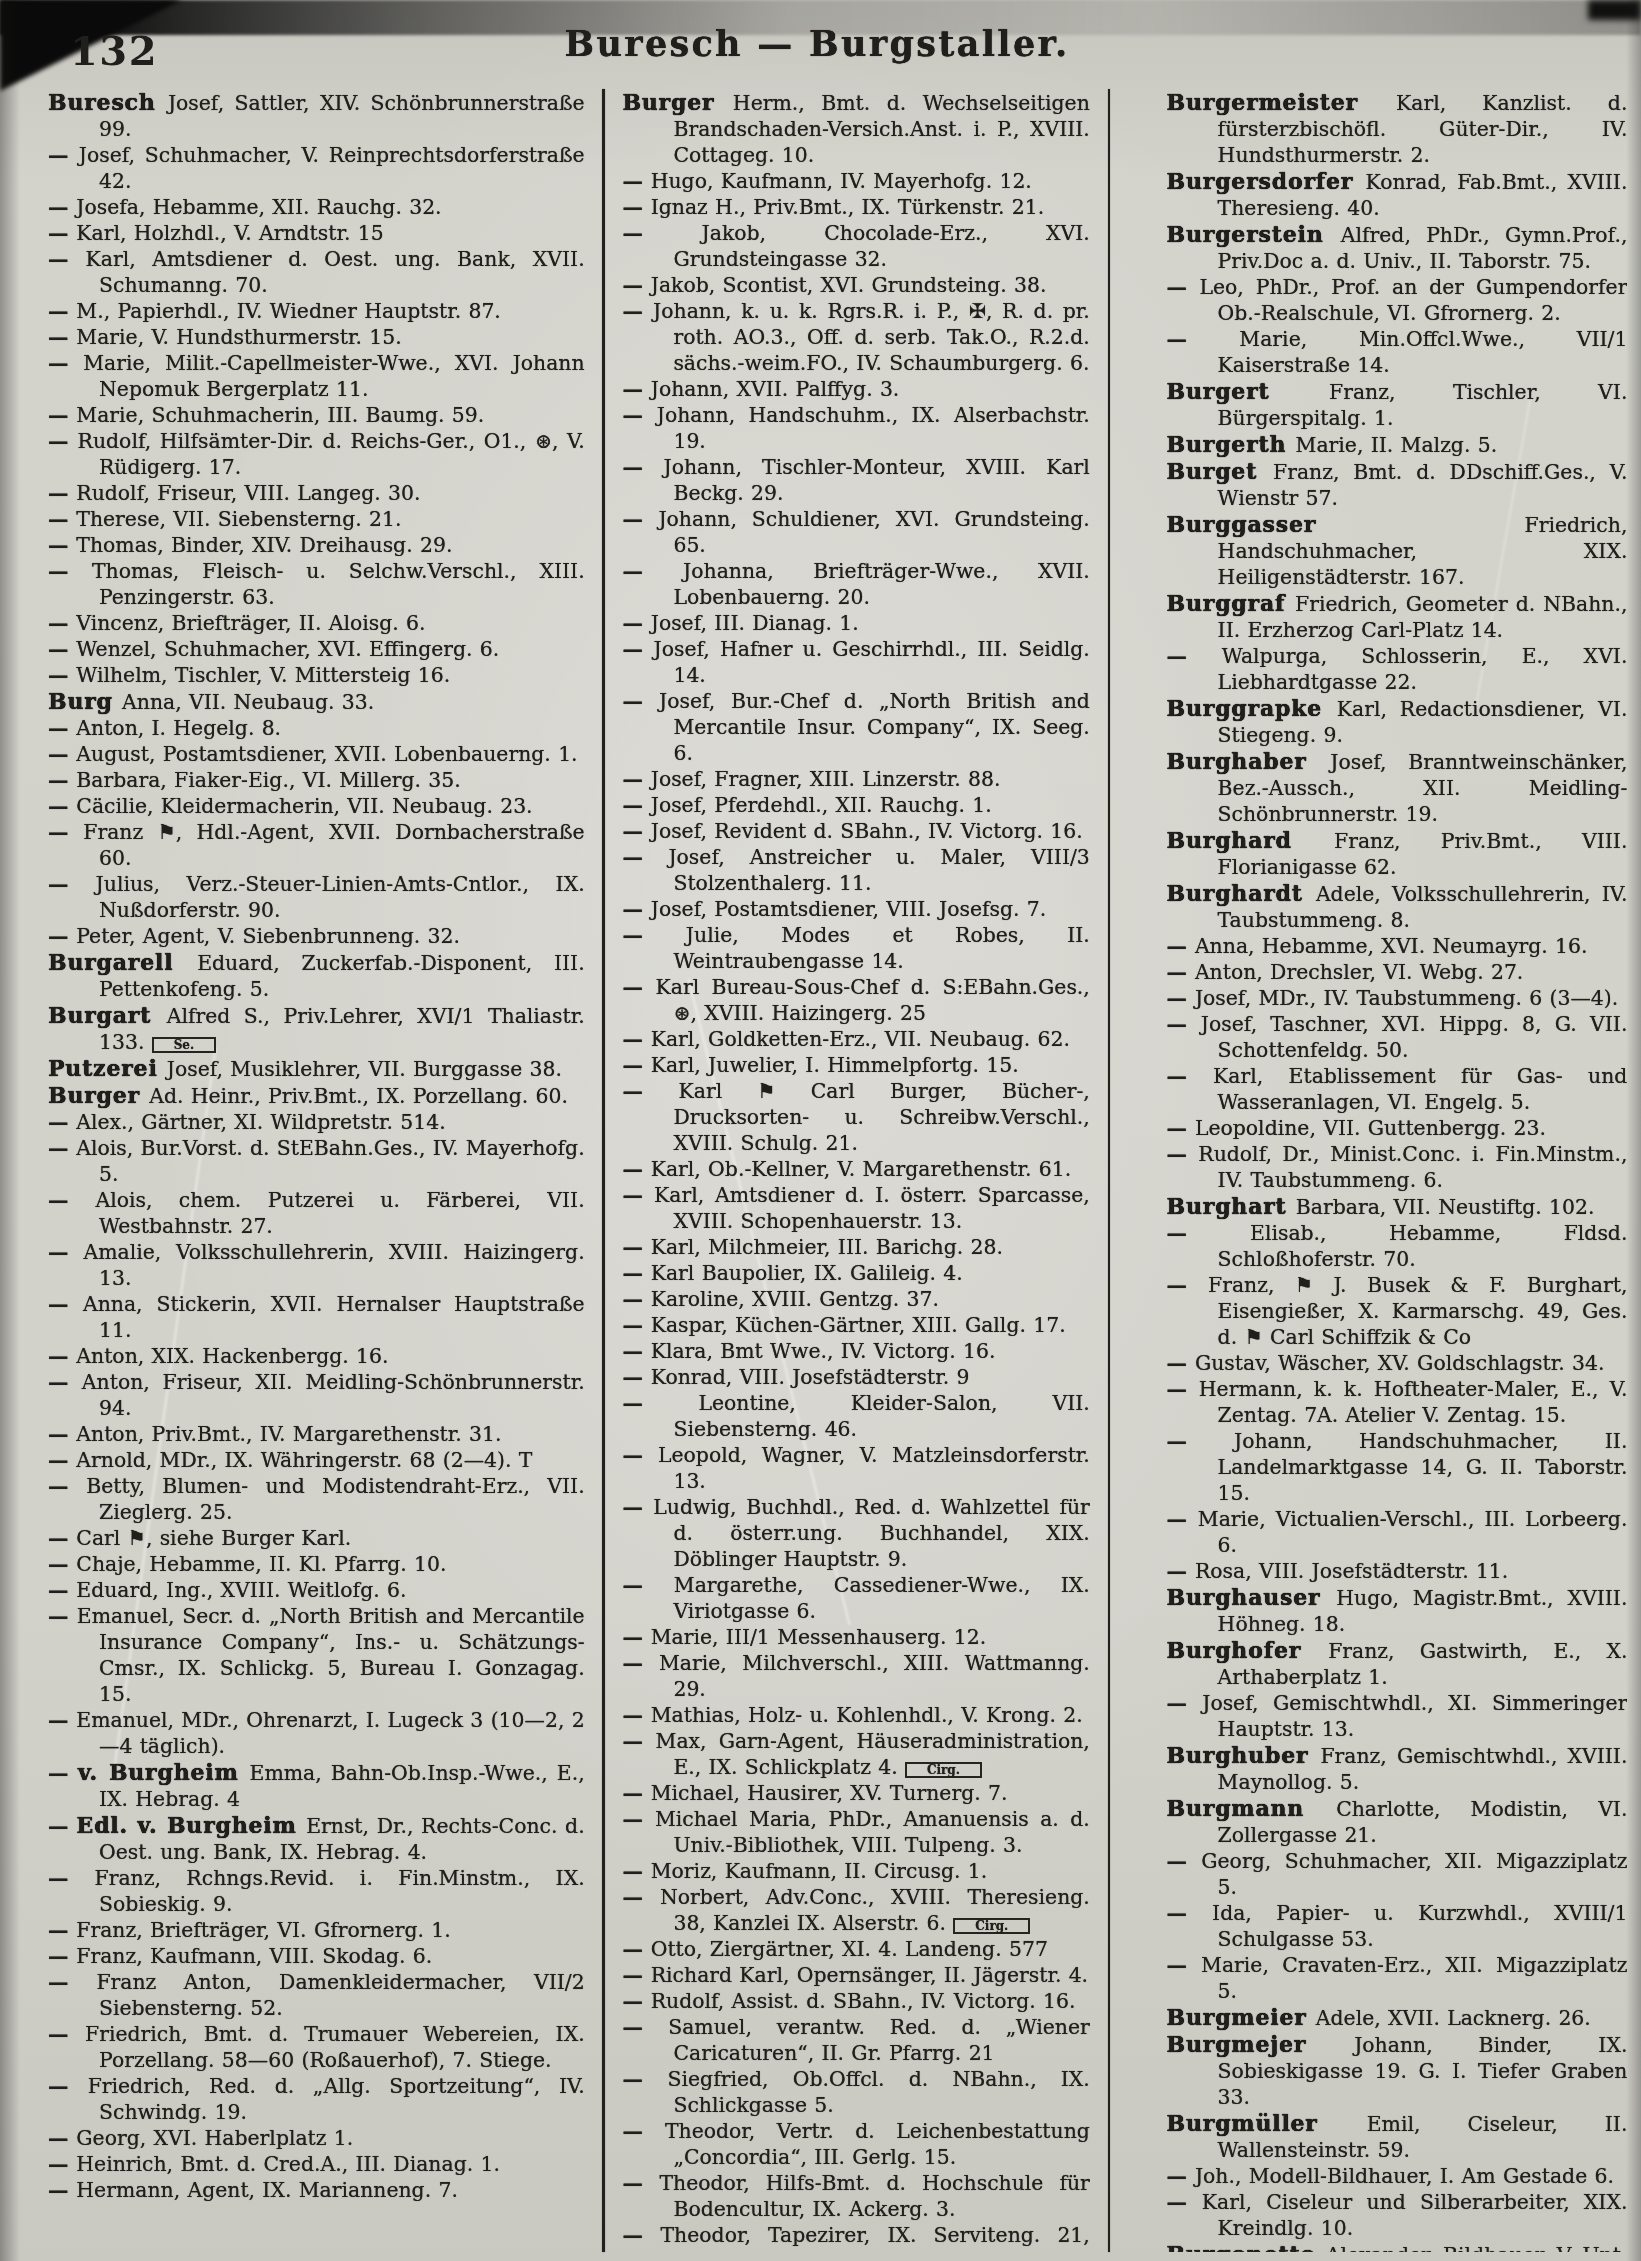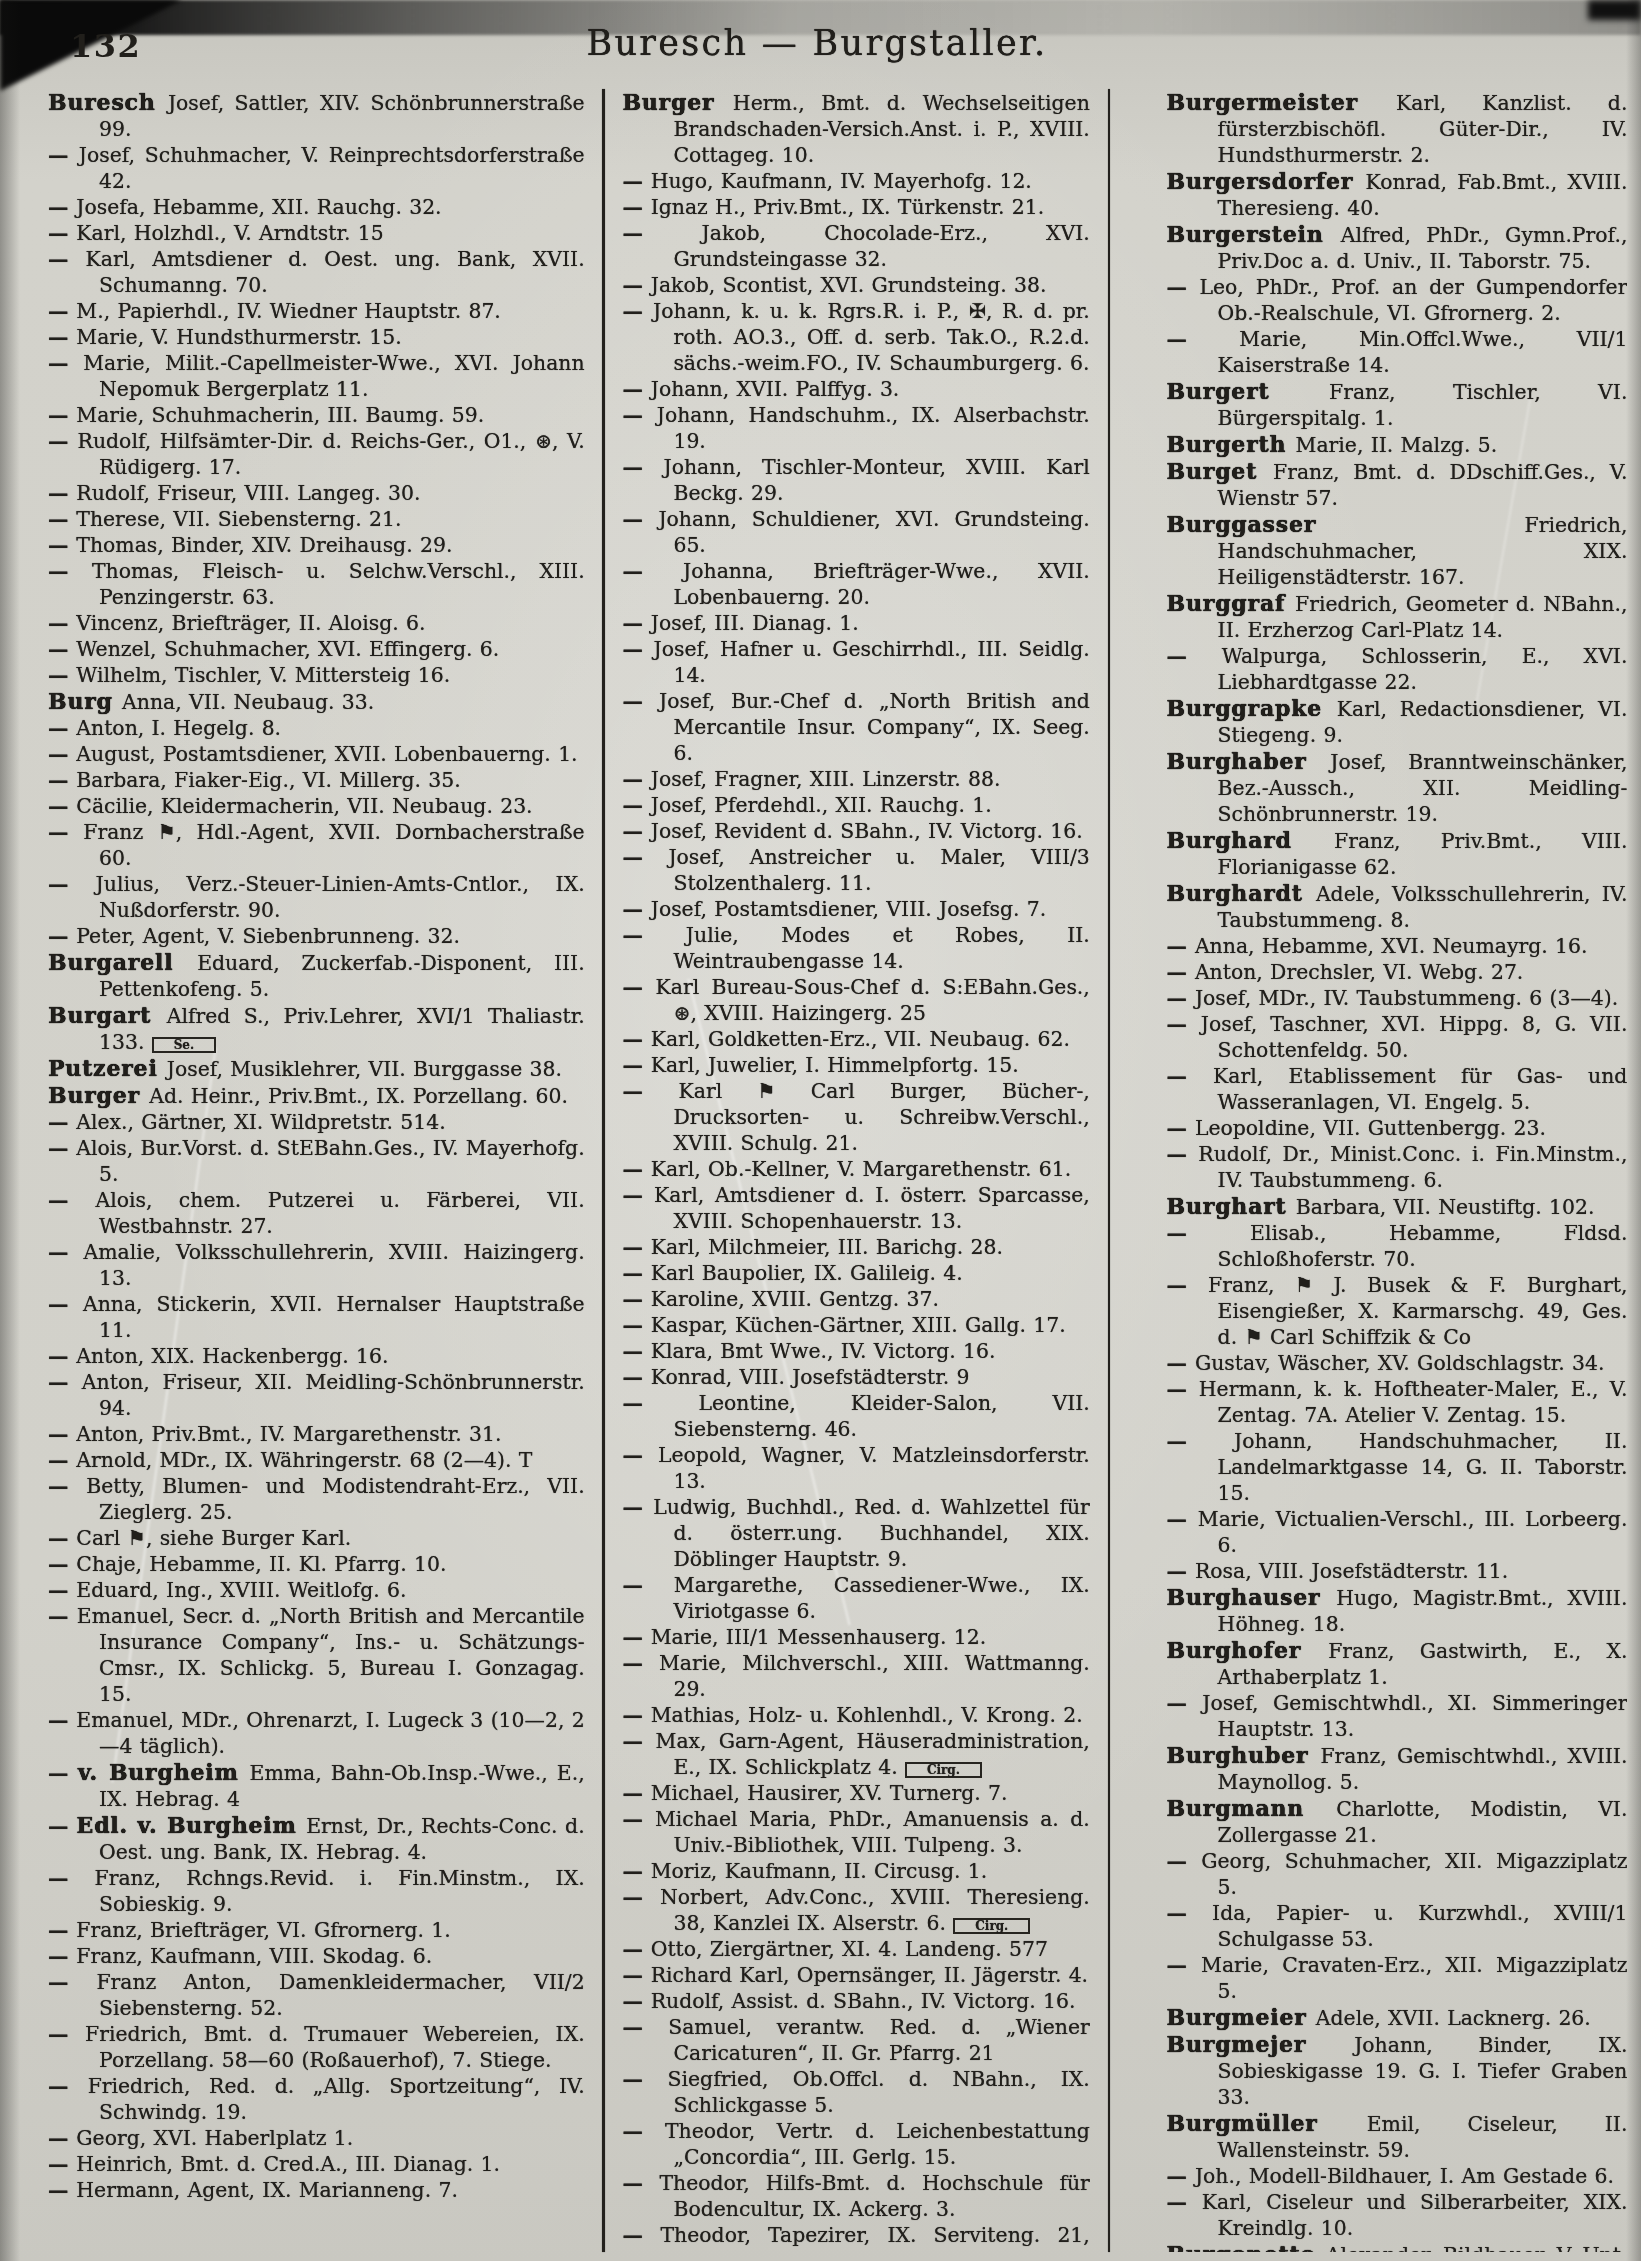--- a/index.html
+++ b/index.html
@@ -24,23 +24,23 @@
   .edge-left{position:absolute;top:0;left:0;width:19.7px;height:100%;
     background:linear-gradient(to right,rgba(20,20,18,.35),rgba(20,20,18,0));}
   .edge-right{position:absolute;top:0;right:0;width:15px;height:100%;
     background:linear-gradient(to left,rgba(20,20,18,.28),rgba(20,20,18,0));}
   .scratch{position:absolute;background:rgba(255,255,255,.5);filter:blur(0.8px);}
   .s1{left:163px;top:1044px;width:2.3px;height:742px;transform:rotate(8deg);}
   .s2{left:768px;top:969px;width:1.5px;height:666px;transform:rotate(-14deg);}
   .s3{left:1502px;top:394px;width:1.5px;height:318px;transform:rotate(10deg);opacity:.6;}
   
   .hdr{position:absolute;top:18px;left:0;width:100%;height:59px;}
-  .pagenum{position:absolute;left:70px;top:9px;font-size:32px;font-weight:bold;letter-spacing:1.5px;}
+  .pagenum{position:absolute;left:70px;top:9px;font-size:40px;font-weight:bold;letter-spacing:1.5px;}
   .ptitle{position:absolute;left:325px;width:984px;text-align:center;top:4.5px;
-    font-size:35px;font-weight:normal;letter-spacing:2.3px;text-shadow:0 0 0.8px #000;}
+    font-size:35px;font-weight:bold;letter-spacing:2.3px;text-shadow:0 0 0.8px #000;}
   
   .cols{position:absolute;top:89px;left:48px;right:13.6px;bottom:9px;display:flex;gap:8px;}
   .col{overflow:hidden;}
   .c0{width:566px;}
   .c1{width:493px;}
   .c2{width:486px;margin-left:39px;}
   .divider{width:2.3px;background:#23211d;margin:0 9.8px;box-shadow:0 0 0.8px #000;}
   .entry{
     margin:0;padding-left:51px;text-indent:-51px;
     font-size:20.4px;line-height:26px;text-align:justify;

